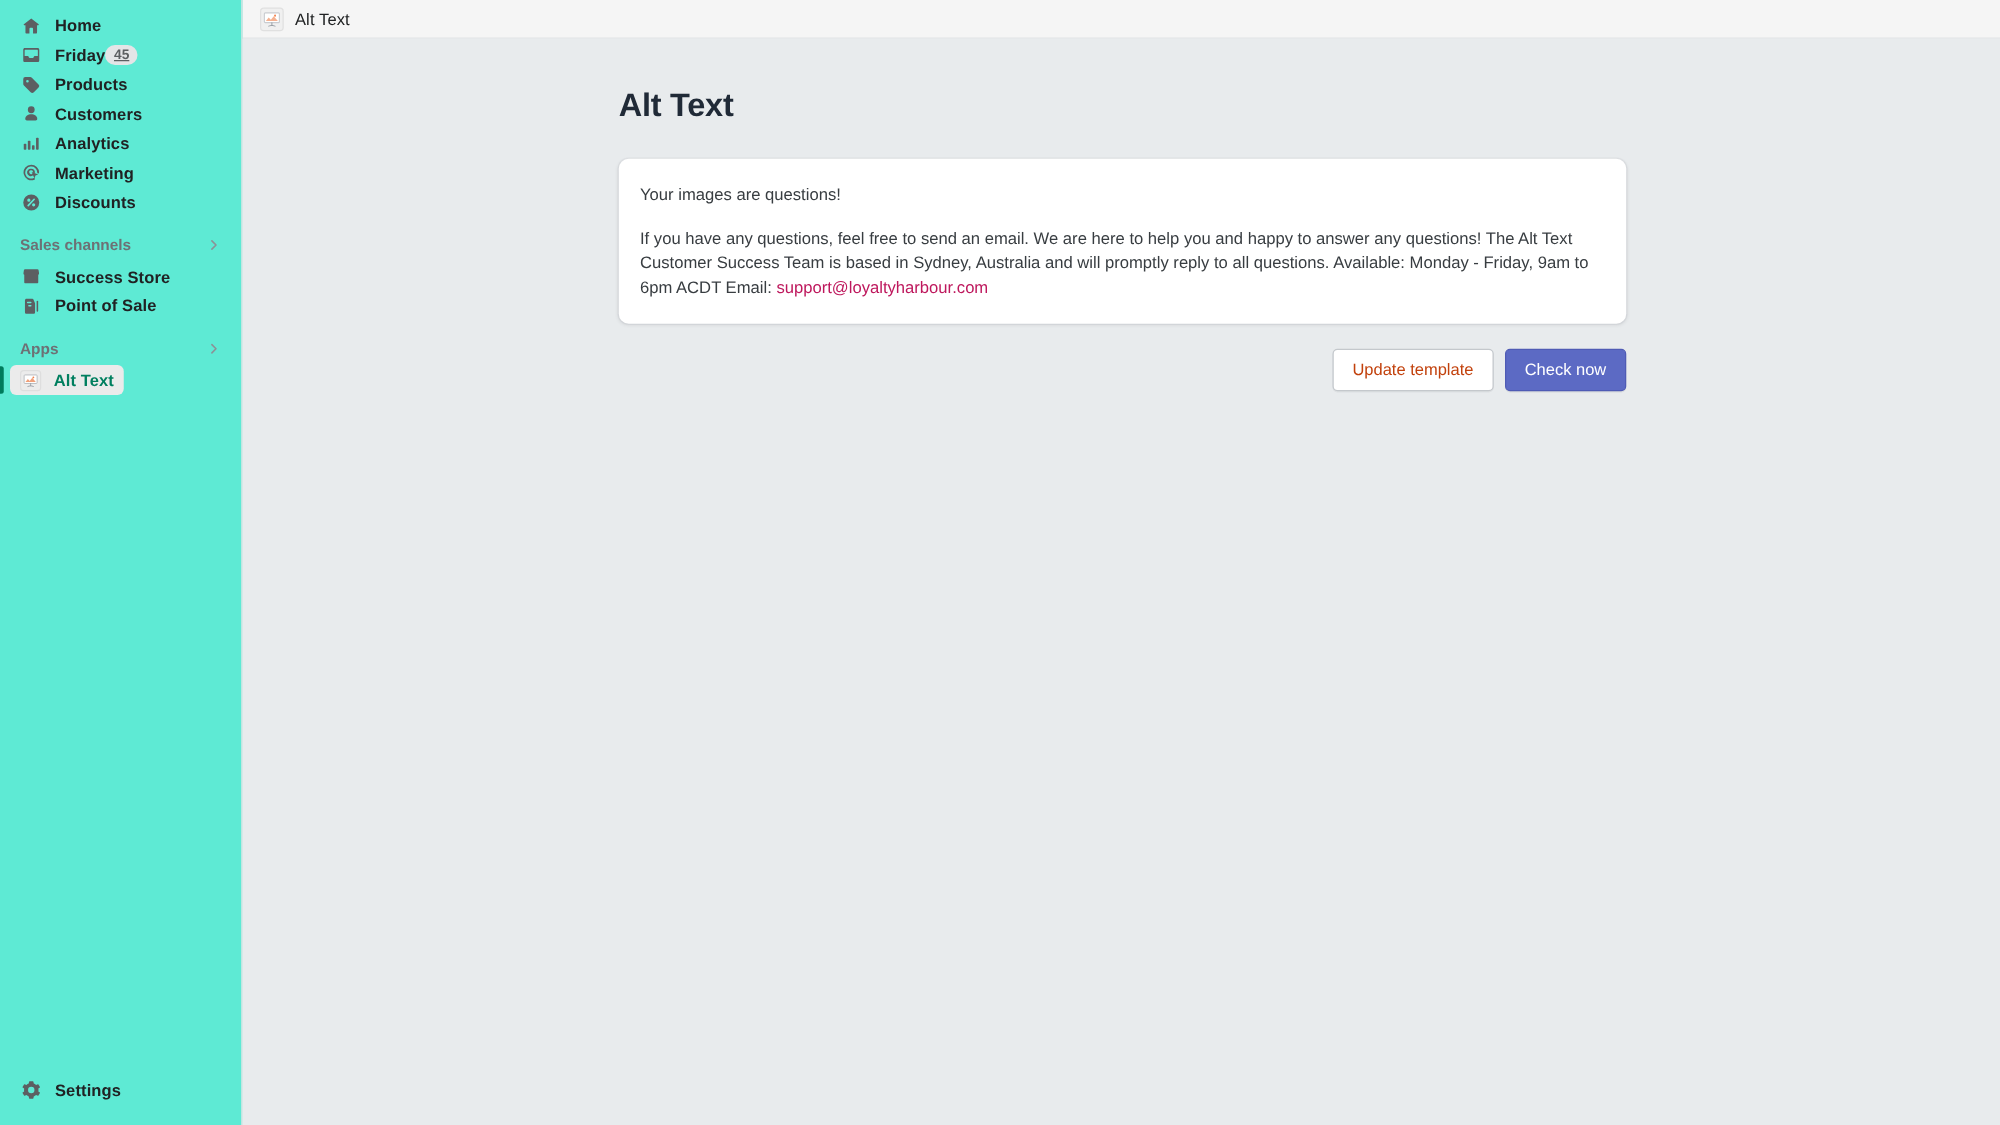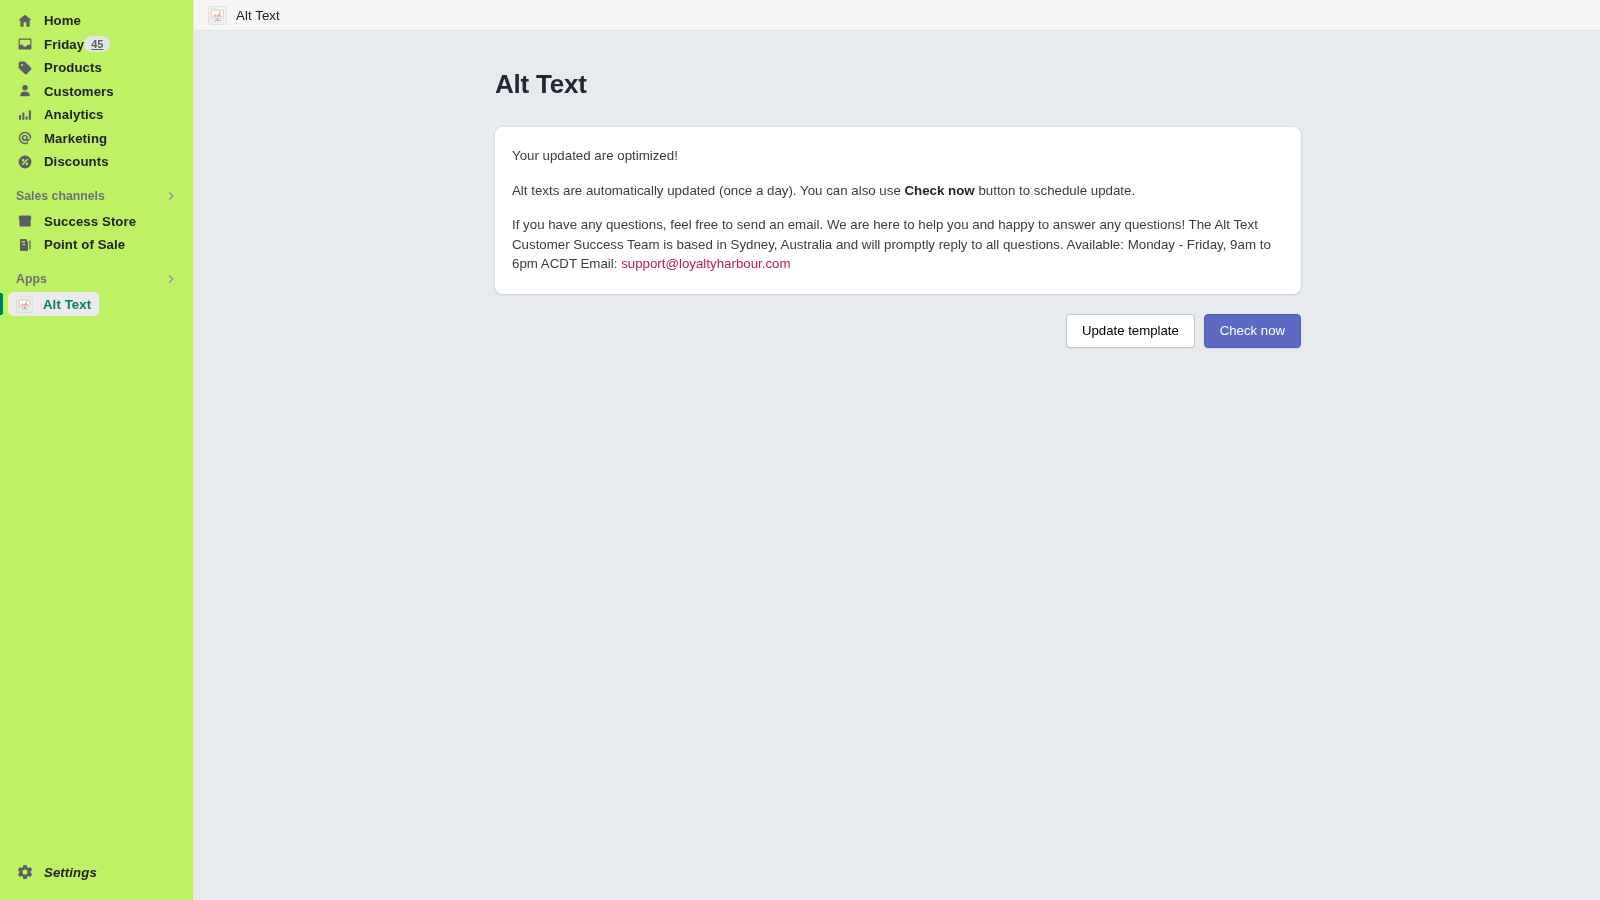--- a/index.html
+++ b/index.html
@@ -7,21 +7,21 @@
     width: 1600px; height: 900px;
     font-family: "Liberation Sans", sans-serif;
     background: #e8ebed;
     overflow: hidden;
   }
   #app { display: flex; width: 1600px; height: 900px; }
 
   
   #sidebar {
     width: 194px; height: 900px;
-    background: #bef264;
+    background: #5eead4;
     border-right: 1px solid #e1e3e5;
     display: flex; flex-direction: column;
     flex: 0 0 194px;
     position: relative;
     text-align: right;
   }
   .nav-top { padding-top: 9px; }
   .nav-item {
     display: flex; align-items: center;
     height: 24px;
@@ -84,21 +84,20 @@
     position: absolute;
     left: 0px; width: 3px;
     height: 22px;
     background: #007b5c;
     border-radius: 0 2px 2px 0;
   }
 
   .settings-wrap {
     margin-top: auto;
     padding-bottom: 16px;
-    font-style: italic;
   }
 
   
   .app-tile {
     width: 17px; height: 17px;
     border-radius: 3px;
     background: #ececec;
     border: 1px solid #dedede;
     display: flex; align-items: center; justify-content: center;
     flex: 0 0 17px;
@@ -174,21 +173,21 @@
     font-family: "Liberation Sans", sans-serif;
     font-size: 13.2px;
     line-height: 1;
     padding: 9px 15px 10px 15px;
     border-radius: 4px;
     cursor: pointer;
     white-space: nowrap;
   }
   .btn-secondary {
     background: #ffffff;
-    color: #000000;
+    color: #c2410c;
     border: 1px solid #c4c8cc;
     box-shadow: 0 1px 0 rgba(22,29,37,0.05);
     text-align: center;
   }
   .btn-primary {
     background: #5c6ac4;
     color: #ffffff;
     border: 1px solid #4f5bb5;
     box-shadow: 0 1px 0 rgba(22,29,37,0.08);
   }
@@ -379,22 +378,21 @@
       </span>
       <span class="tb-label">Alt Text</span>
     </header>
 
     <div id="content">
       <div class="page">
 
         <h1 class="page-title">Alt Text</h1>
 
         <section class="card">
-          <p>Your updated are optimized!</p>
-          <p><span>Alt texts are automatically updated (once a day). You can also use </span><b>Check now</b><span> button to schedule update.</span></p>
+          <p>Your images are questions!</p>
           <p><span>If you have any questions, feel free to send an email. We are here to help you and happy to answer any questions! The Alt Text Customer Success Team is based in Sydney, Australia and will promptly reply to all questions. Available: Monday - Friday, 9am to 6pm ACDT Email: </span><a href="#">support@loyaltyharbour.com</a></p>
         </section>
 
         <div class="actions">
           <button class="btn btn-secondary">Update template</button>
           <button class="btn btn-primary">Check now</button>
         </div>
 
       </div>
     </div>

